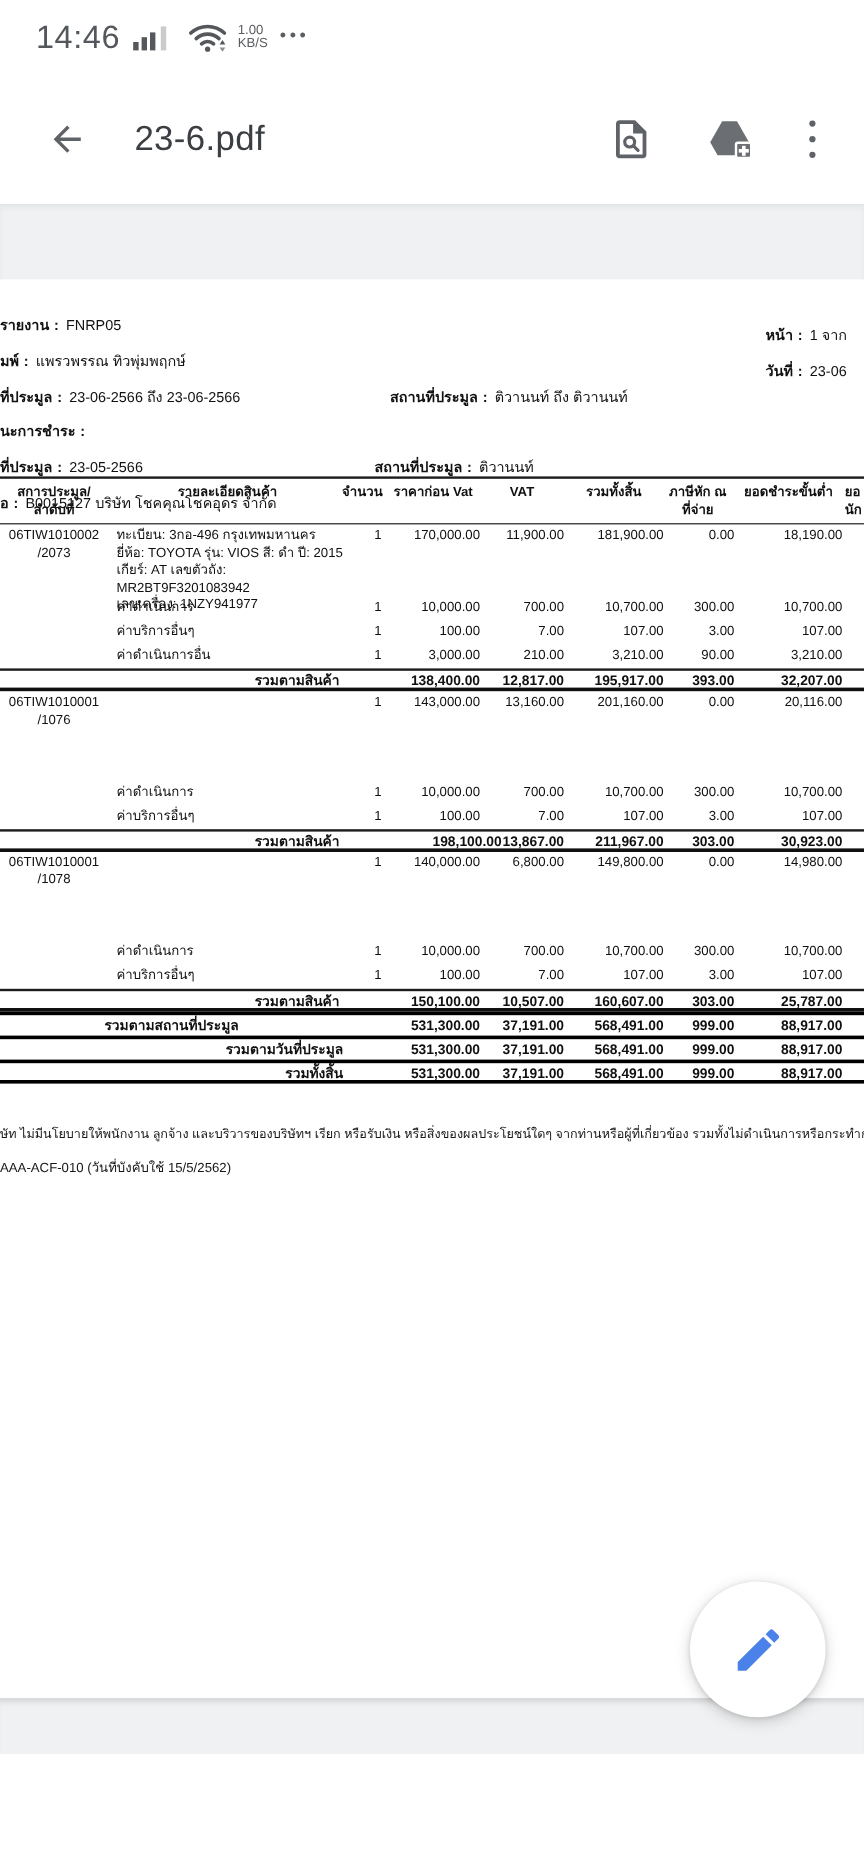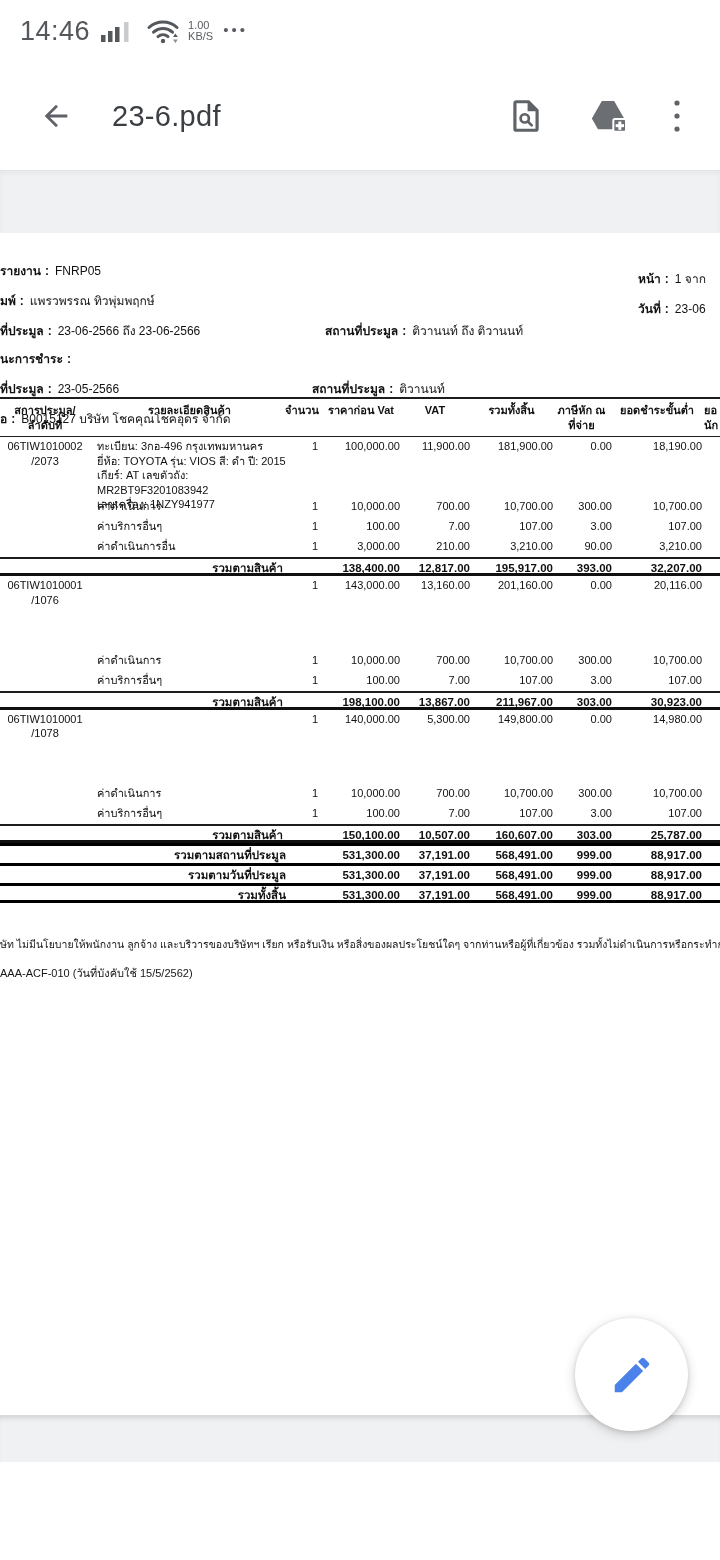--- a/index.html
+++ b/index.html
@@ -2,21 +2,21 @@
 <html><head>
 <meta charset="utf-8">
 <style>
   *{margin:0;padding:0;box-sizing:border-box}
   html,body{width:720px;height:1560px}
   body{font-family:"Liberation Sans","DejaVu Sans",sans-serif;background:#fff;position:relative;overflow:hidden}
   .screen{position:absolute;top:0;left:0;width:720px;height:1560px;background:#fff}
 
   
   .status-bar{position:absolute;top:0;left:0;width:720px;height:62px;display:flex;align-items:center;color:#54575b}
-  .sb-time{font-size:27px;font-weight:500;margin-left:20px;letter-spacing:.5px}
+  .sb-time{font-size:27px;font-weight:500;margin-left:30px;letter-spacing:.5px}
   .sb-icon{margin-left:10px;display:flex;align-items:flex-end}
   .sb-kbps{font-size:11px;line-height:11px;color:#5a5d61;margin-left:8px;text-align:left}
   .sb-dots{font-size:15px;letter-spacing:3px;color:#5a5d61;margin-left:10px;padding-bottom:4px}
   .sb-right{margin-left:auto;display:flex;align-items:center;margin-right:10px}
   .sb-volte{font-size:12px;font-weight:bold;line-height:11px;color:#4a4d51;text-align:left}
   .sb-batt{display:flex;align-items:center;margin-left:12px}
   .batt-body{width:40px;height:24px;border:2.5px solid #595c60;border-radius:7px;display:flex;align-items:center;justify-content:center;font-size:13.5px;font-weight:bold;color:#4a4d51}
   .batt-nub{width:4px;height:9px;background:#595c60;border-radius:0 2px 2px 0;margin-left:1px}
 
   
@@ -172,21 +172,21 @@
     <div class="cell ctr b" style="left:400px;width:70px;top:4px">VAT</div>
     <div class="cell ctr b" style="left:470px;width:83px;top:4px">รวมทั้งสิ้น</div>
     <div class="cell ctr b" style="left:551px;width:61px;top:4px">ภาษีหัก ณ<br>ที่จ่าย</div>
     <div class="cell ctr b" style="left:612px;width:90px;top:4px">ยอดชำระขั้นต่ำ</div>
     <div class="cell b" style="left:704px;width:16px;top:4px">ยอ<br>นัก</div>
   </div>
         <div class="trow" style="height:60px">
           <div class="cell ctr" style="left:0;width:90px">06TIW1010002<br>/2073</div>
           <div class="cell" style="left:97px;width:192px">ทะเบียน: 3กอ-496 กรุงเทพมหานคร<br>ยี่ห้อ: TOYOTA รุ่น: VIOS  สี: ดำ ปี: 2015<br>เกียร์: AT เลขตัวถัง: MR2BT9F3201083942<br> เลขเครื่อง: 1NZY941977</div>
           <div class="cell num" style="left:278px;width:40px">1</div>
-          <div class="cell num" style="left:318px;width:82px">100,000.00</div>
+          <div class="cell num" style="left:318px;width:82px">170,000.00</div>
           <div class="cell num" style="left:400px;width:70px">11,900.00</div>
           <div class="cell num" style="left:468px;width:85px">181,900.00</div>
           <div class="cell num" style="left:551px;width:61px">0.00</div>
           <div class="cell num" style="left:610px;width:92px">18,190.00</div>
         </div>
         <div class="trow" style="height:20px">
           <div class="cell" style="left:97px;width:192px">ค่าดำเนินการ</div>
           <div class="cell num" style="left:278px;width:40px">1</div>
           <div class="cell num" style="left:318px;width:82px">10,000.00</div>
           <div class="cell num" style="left:400px;width:70px">700.00</div>
@@ -242,31 +242,31 @@
           <div class="cell" style="left:97px;width:192px">ค่าบริการอื่นๆ</div>
           <div class="cell num" style="left:278px;width:40px">1</div>
           <div class="cell num" style="left:318px;width:82px">100.00</div>
           <div class="cell num" style="left:400px;width:70px">7.00</div>
           <div class="cell num" style="left:468px;width:85px">107.00</div>
           <div class="cell num" style="left:551px;width:61px">3.00</div>
           <div class="cell num" style="left:610px;width:92px">107.00</div>
         </div>
         <div class="subtotal">
       <div class="cell b" style="left:97px;width:186px;text-align:right">รวมตามสินค้า</div>
-      <div class="cell num b" style="left:318px;width:82px">198,100.00</div>
+      <div class="cell num b" style="left:336px;width:82px">198,100.00</div>
           <div class="cell num b" style="left:400px;width:70px">13,867.00</div>
           <div class="cell num b" style="left:468px;width:85px">211,967.00</div>
           <div class="cell num b" style="left:551px;width:61px">303.00</div>
           <div class="cell num b" style="left:610px;width:92px">30,923.00</div>
         </div>
         <div class="trow" style="height:74.5px">
           <div class="cell ctr" style="left:0;width:90px">06TIW1010001<br>/1078</div>
           <div class="cell num" style="left:278px;width:40px">1</div>
           <div class="cell num" style="left:318px;width:82px">140,000.00</div>
-          <div class="cell num" style="left:400px;width:70px">5,300.00</div>
+          <div class="cell num" style="left:400px;width:70px">6,800.00</div>
           <div class="cell num" style="left:468px;width:85px">149,800.00</div>
           <div class="cell num" style="left:551px;width:61px">0.00</div>
           <div class="cell num" style="left:610px;width:92px">14,980.00</div>
         </div>
         <div class="trow" style="height:20px">
           <div class="cell" style="left:97px;width:192px">ค่าดำเนินการ</div>
           <div class="cell num" style="left:278px;width:40px">1</div>
           <div class="cell num" style="left:318px;width:82px">10,000.00</div>
           <div class="cell num" style="left:400px;width:70px">700.00</div>
           <div class="cell num" style="left:468px;width:85px">10,700.00</div>
@@ -284,21 +284,21 @@
         </div>
         <div class="subtotal">
       <div class="cell b" style="left:97px;width:186px;text-align:right">รวมตามสินค้า</div>
       <div class="cell num b" style="left:318px;width:82px">150,100.00</div>
           <div class="cell num b" style="left:400px;width:70px">10,507.00</div>
           <div class="cell num b" style="left:468px;width:85px">160,607.00</div>
           <div class="cell num b" style="left:551px;width:61px">303.00</div>
           <div class="cell num b" style="left:610px;width:92px">25,787.00</div>
         </div>
         <div class="grand">
-      <div class="cell b" style="left:0;width:286px;text-align:right">รวมตามสถานที่ประมูล</div>
+      <div class="cell b" style="left:0;width:286px;text-align:center">รวมตามสถานที่ประมูล</div>
       <div class="cell num b" style="left:318px;width:82px">531,300.00</div>
           <div class="cell num b" style="left:400px;width:70px">37,191.00</div>
           <div class="cell num b" style="left:468px;width:85px">568,491.00</div>
           <div class="cell num b" style="left:551px;width:61px">999.00</div>
           <div class="cell num b" style="left:610px;width:92px">88,917.00</div>
         </div>
         <div class="grand">
       <div class="cell b" style="left:0;width:286px;text-align:right">รวมตามวันที่ประมูล</div>
       <div class="cell num b" style="left:318px;width:82px">531,300.00</div>
           <div class="cell num b" style="left:400px;width:70px">37,191.00</div>

